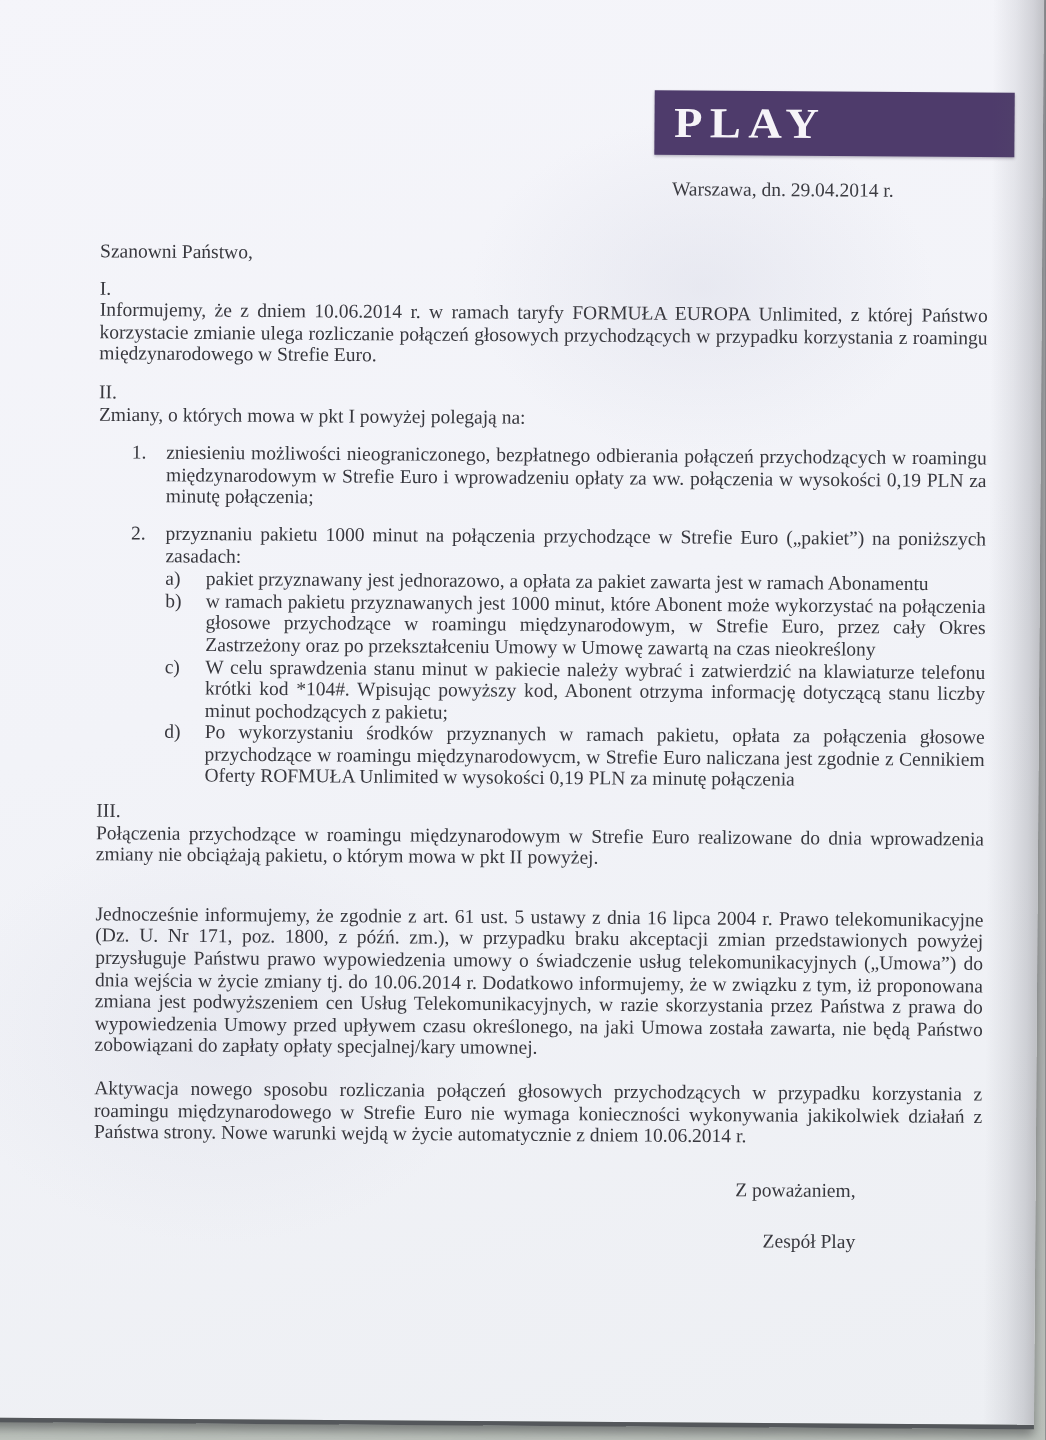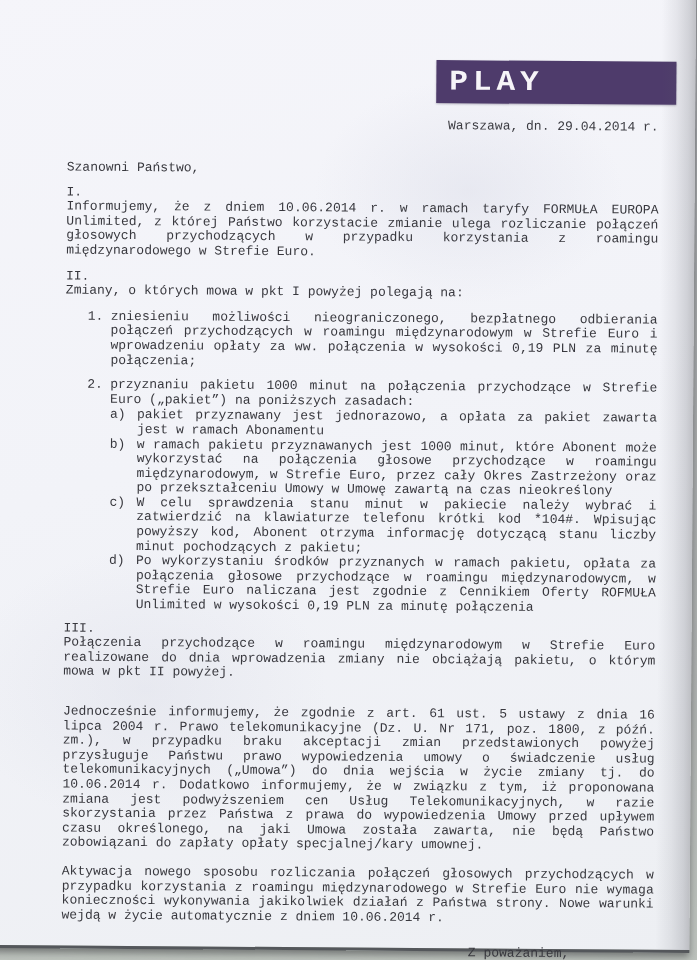--- a/index.html
+++ b/index.html
@@ -2,21 +2,21 @@
 <html style="--brand: #4e3b6b;"><head>
 <meta charset="utf-8">
 <style>
   html,body{margin:0;padding:0;background:#808084;}
   .photo{
     position:relative;
     width:697px;height:960px;
     margin:0 auto;
     overflow:hidden;
     background:linear-gradient(180deg,#a3a5a9 0%,#aeb1b0 70%,#bcc2bc 100%);
-    font-family:Liberation Mono, monospace;
+    font-family:Liberation Serif, serif;
   }
   
   .paper{
     position:absolute;left:-10px;top:-12px;
     width:706px;height:957px;
     transform:rotate(0.4deg);
     transform-origin:0 0;
     background:linear-gradient(163deg,#f5f5fa 0%,#f2f3f8 45%,#edeff3 100%);
     border-bottom:3px solid #54575b;
     box-shadow:0 4px 7px rgba(30,32,36,0.45);

